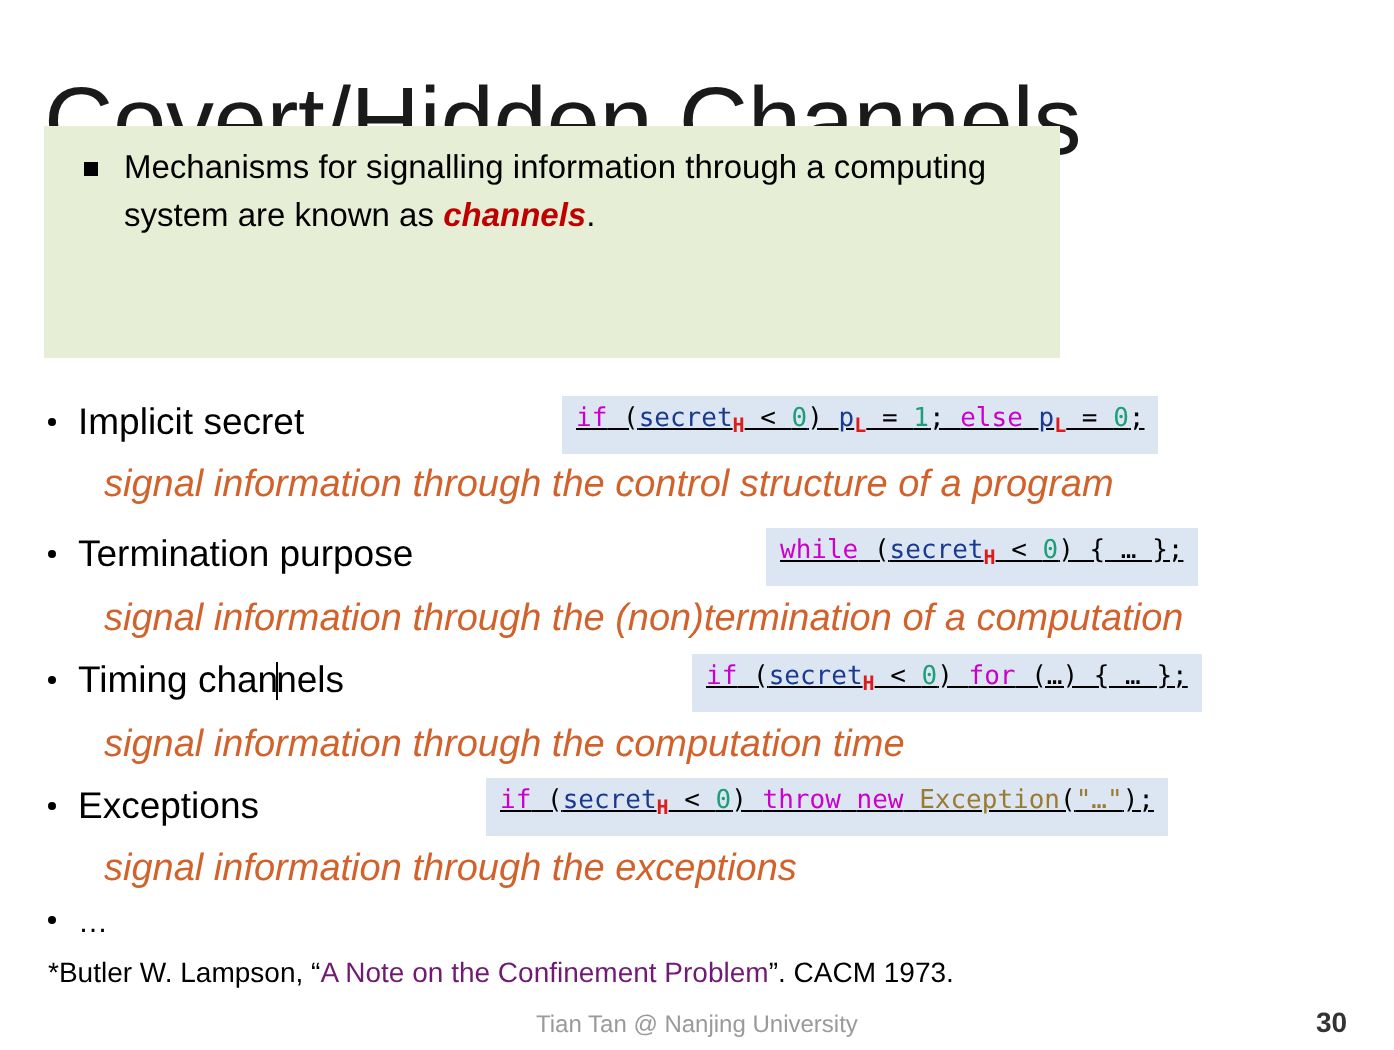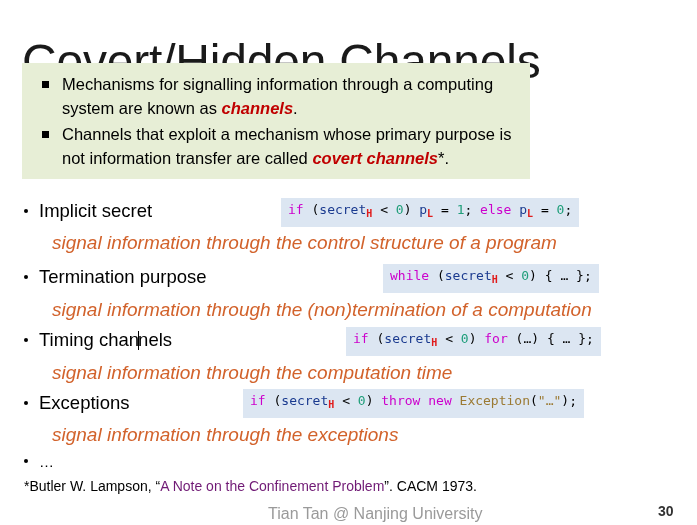--- a/index.html
+++ b/index.html
@@ -104,20 +104,21 @@
   
   .code {
     position: absolute;
     background: #dce6f2;
     font-family: "DejaVu Sans Mono", monospace;
     font-size: 13px;
     line-height: 20px;
     padding: 2px 7px 3px 7px;
     white-space: nowrap;
     color: #000;
+    text-decoration: underline;
   }
   .kw   { color: #cc00cc; }
   .var  { color: #1a3a8f; }
   .num  { color: #1f9e7a; }
   .sub  { color: #e01b1b; font-size: 10px; vertical-align: -3px; font-weight: bold; }
   .cls  { color: #9b7a33; }
   .str  { color: #9b7a33; }
   .pln  { color: #000; }
 
   
@@ -131,21 +132,21 @@
   }
   .link-italic {
     color: #701a75;
   }
 
   
   #footer-credit {
     position: absolute;
     left: 268px;
     top: 505px;
-    font-size: 16px;
+    font-size: 12px;
     color: #9a9a9a;
     white-space: nowrap;
   }
   #footer-page {
     position: absolute;
     left: 658px;
     top: 503px;
     font-size: 14px;
     font-weight: bold;
     color: #333;
@@ -156,24 +157,20 @@
 
 <h1 id="slide-title">Covert/Hidden Channels</h1>
 
 <div id="callout-box">
 
   <div class="callout-item">
     <span class="sq-bullet"></span>
     <div class="callout-text"><span>Mechanisms for signalling information through a computing system are known as </span><span class="red-bi">channels</span><span>.</span></div>
   </div>
 
-  <div class="callout-item">
-    <span class="sq-bullet"></span>
-    <div class="callout-text"><span>Channels that exploit a mechanism whose primary purpose is not information transfer are called </span><span class="red-bi">covert channels</span><span>*.</span></div>
-  </div>
 
 </div>
 
 <div class="main-row" style="top:200px">
   <span class="rd-bullet"></span>
   <span class="main-label">Implicit secret</span>
 </div>
 <div class="code" style="left:281px; top:198px"><span class="kw">if</span><span class="pln"> (</span><span class="var">secret</span><span class="sub">H</span><span class="pln"> &lt; </span><span class="num">0</span><span class="pln">) </span><span class="var">p</span><span class="sub">L</span><span class="pln"> = </span><span class="num">1</span><span class="pln">; </span><span class="kw">else</span><span class="pln"> </span><span class="var">p</span><span class="sub">L</span><span class="pln"> = </span><span class="num">0</span><span class="pln">;</span></div>
 <div class="sub-italic" style="top:232px">signal information through the control structure of a program</div>
 

